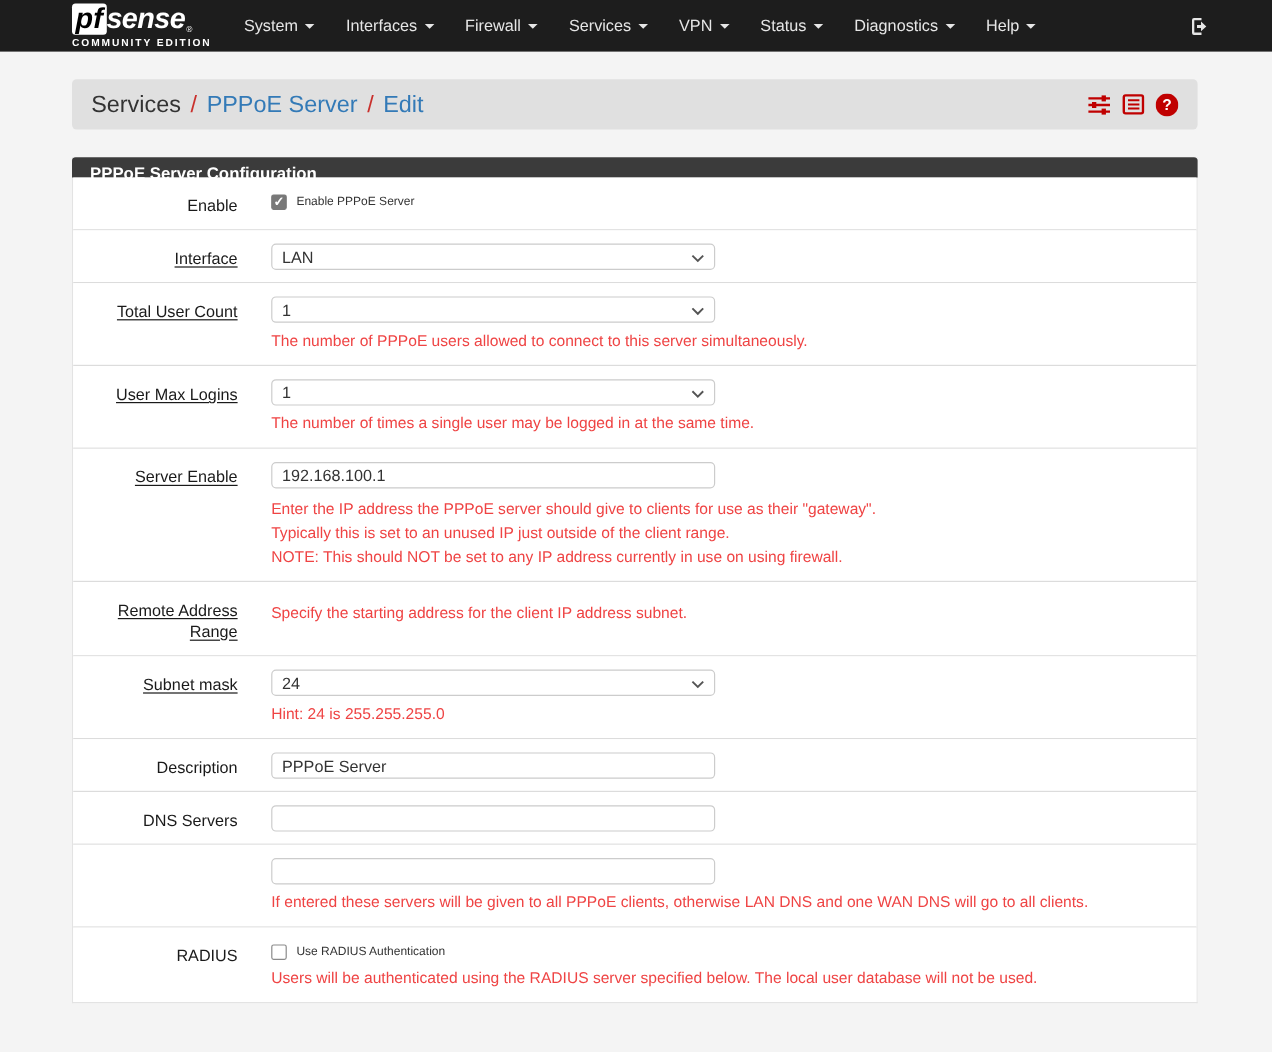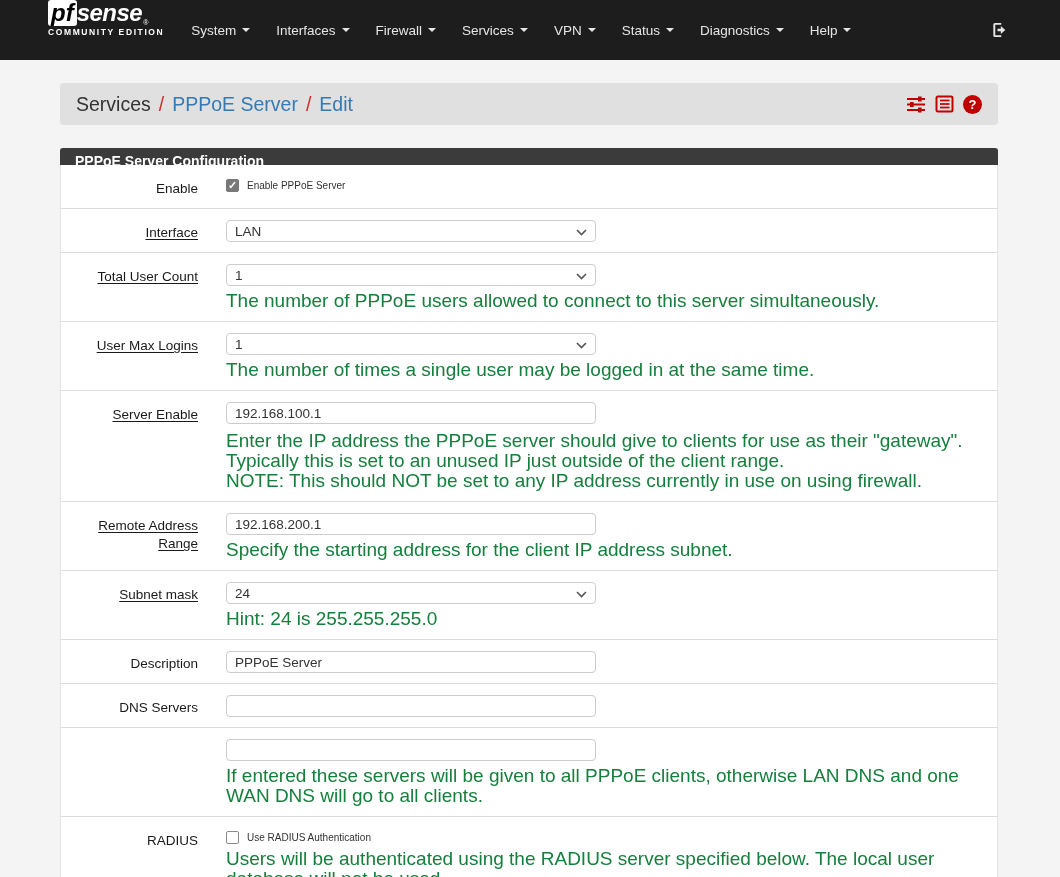--- a/index.html
+++ b/index.html
@@ -6,23 +6,23 @@
   html,body { margin:0; padding:0; }
   body {
     width:1060px; height:877px; overflow:hidden;
     background:#f4f4f4;
     font-family:"Liberation Sans", sans-serif;
     color:#333;
   }
 
   
   .navbar {
-    height:60px; background:#1d1d1d;
-    display:flex; 
-    padding-left:48px;
+    height:43px; background:#1d1d1d;
+    display:flex; align-items:center;
+    padding-left:60px;
   }
   .brand { display:flex; flex-direction:column; margin-right:14px; cursor:pointer; }
   .brand-row { display:flex; align-items:baseline; }
   .pf-box {
     background:#fff; color:#000; font-weight:bold; font-style:italic;
     font-size:24px; line-height:26px; padding:0 3px; border-radius:3px;
   }
   .sense-txt { color:#fff; font-weight:bold; font-style:italic; font-size:24px; line-height:26px; letter-spacing:-0.5px; }
   .reg-dot { color:#fff; font-size:7px; align-self:flex-end; margin-left:1px; }
   .edition { color:#fff; font-size:8.5px; font-weight:bold; letter-spacing:1.6px; margin-top:1px; white-space:nowrap; }
@@ -69,21 +69,21 @@
   .ctl { flex:1; min-width:0; }
 
   .txt-input, .sel {
     width:370px; height:22px; border:1px solid #ccc; border-radius:4px;
     background:#fff; font-family:"Liberation Sans", sans-serif;
     font-size:13.5px; color:#333; padding:0 8px; display:block;
   }
   .sel { position:relative; line-height:22px; cursor:pointer; }
   .sel .chev { position:absolute; right:8px; top:8px; }
 
-  .helptext { color:#15803d; font-size:19px; line-height:20px; margin-top:5px; }
+  .helptext { color:#ef4444; font-size:13px; line-height:20px; margin-top:5px; }
   .helptext.first { margin-top:7px; }
 
   .cb-row { display:flex; align-items:center; padding-top:3px; }
   .cbox {
     width:13px; height:13px; border:1px solid #8a8a8a; border-radius:2px;
     background:#fff; margin-right:8px; position:relative; cursor:pointer; flex:0 0 13px;
   }
   .cbox.on { background:#787878; border-color:#787878; }
   .cbox.on::after {
     content:"✓"; color:#fff; font-size:11px; font-weight:bold;
@@ -238,21 +238,20 @@
       <input class="txt-input" type="text" value="192.168.100.1" style="">
       <div class="helptext first">Enter the IP address the PPPoE server should give to clients for use as their "gateway".</div>
       <div class="helptext" style="margin-top:0;">Typically this is set to an unused IP just outside of the client range.</div>
       <div class="helptext" style="margin-top:0;">NOTE: This should NOT be set to any IP address currently in use on using firewall.</div>
     </div>
   </div>
 
   <div class="frow">
     <div class="lbl u">Remote Address Range</div>
     <div class="ctl">
-      <input class="txt-input" type="text" value="192.168.200.1" style="">
       <div class="helptext">Specify the starting address for the client IP address subnet.</div>
     </div>
   </div>
 
   <div class="frow">
     <div class="lbl u">Subnet mask</div>
     <div class="ctl">
       <div class="sel">
         <span>24</span>
         <svg class="chev" width="11" height="7" viewBox="0 0 11 7" fill="none" stroke="#555" stroke-width="1.6">

